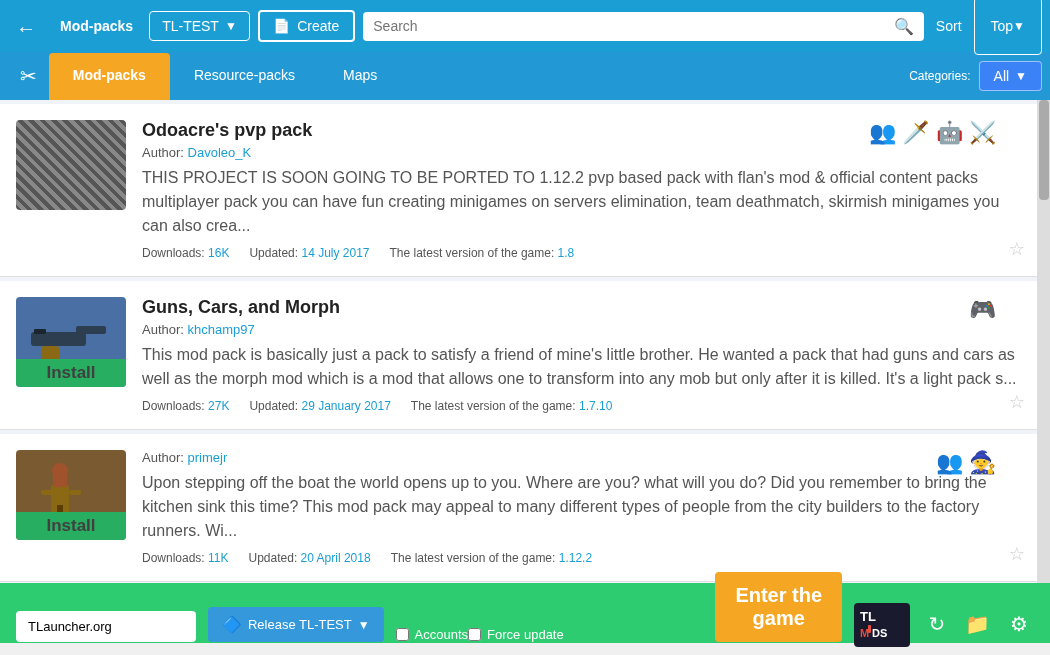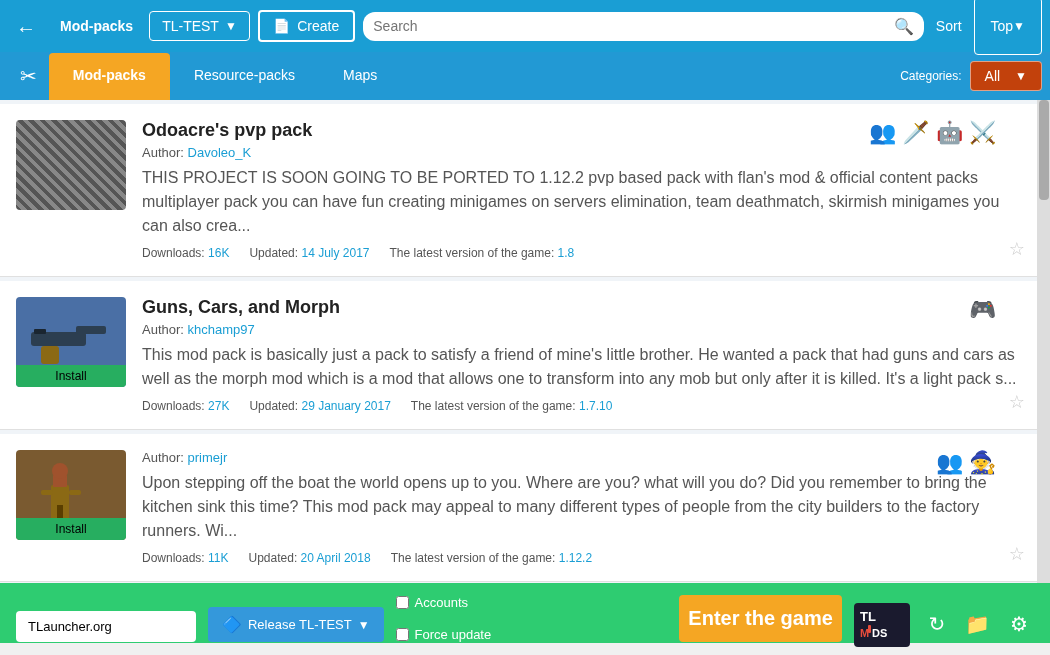--- a/index.html
+++ b/index.html
@@ -20,21 +20,21 @@
       display: flex; align-items: center; background: #1a9ed4; border: 1.5px solid white;
       border-radius: 4px; color: white; padding: 6px 12px; font-size: 14px; cursor: pointer; gap: 6px;
     }
     .create-btn {
       display: flex; align-items: center; gap: 6px;
       background: none; border: 2px solid white; border-radius: 4px;
       color: white; padding: 6px 14px; font-size: 14px; cursor: pointer;
     }
     .search-box {
       display: flex; align-items: center;
-      background: white; border-radius: 12px; padding: 5px 10px; gap: 6px; flex: 1;
+      background: white; border-radius: 4px; padding: 5px 10px; gap: 6px; flex: 1;
     }
     .search-box input {
       border: none; outline: none; font-size: 14px; color: #999; width: 100%;
     }
     .sort-label { color: white; font-size: 14px; padding: 0 4px; }
     .top-dropdown {
       display: flex; align-items: center; background: #1a9ed4; border: 1.5px solid white;
       border-radius: 4px; color: white; padding: 20px 16px; font-size: 14px; cursor: pointer; 
     }
 
@@ -48,42 +48,42 @@
     }
     .sec-tabs { display: flex; flex: 1; }
     .sec-tab {
       color: white; font-size: 14px; padding: 14px 24px; cursor: pointer; border-bottom: 3px solid transparent;
     }
     .sec-tab.active {
       background: #f5a623; border-radius: 4px 4px 0 0; border-bottom: 3px solid #f5a623; color: white; font-weight: bold;
     }
     .categories-label { color: white; font-size: 12px; padding: 0 8px; }
     .cat-dropdown {
-      display: flex; align-items: center; background: #c2410c; border: 1.5px solid rgba(255,255,255,0.5);
-      border-radius: 4px; color: white; padding: 6px 14px; font-size: 14px; cursor: pointer; gap: 15px; margin-right: 8px;
+      display: flex; align-items: center; background: #3b82f6; border: 1.5px solid rgba(255,255,255,0.5);
+      border-radius: 4px; color: white; padding: 6px 14px; font-size: 14px; cursor: pointer; gap: 6px; margin-right: 8px;
     }
 
     
     .content {
       background: #f0f4f8; height: calc(655px - 52px - 48px - 60px); overflow-y: auto;
       border-right: 1px solid #ddd;
     }
 
     
     .pack-item {
       display: flex; align-items: flex-start;
       background: white; margin: 4px 0; padding: 16px; border-bottom: 1px solid #e0e0e0; position: relative;
     }
     .pack-thumb {
       width: 110px; height: 90px; object-fit: cover; border-radius: 4px; flex-shrink: 0;
       background: #888; margin-right: 16px; position: relative; overflow: hidden;
     }
     .install-overlay {
       position: absolute; bottom: 0; left: 0; right: 0;
-      background: #27ae60; color: #000000; text-align: center; font-size: 12px; font-weight: normal; padding: 4px 0;
+      background: #27ae60; color: #404040; text-align: center; font-size: 17px; font-weight: bold; padding: 4px 0;
     }
     .pack-info { flex: 1; }
     .pack-title { font-size: 18px; font-weight: bold; color: #222; margin-bottom: 4px; }
     .pack-author { font-size: 13px; color: #555; margin-bottom: 6px; }
     .pack-author span { color: #1a9ed4; cursor: pointer; }
     .pack-desc { font-size: 16px; color: #555; line-height: 1.5; margin-bottom: 8px; }
     .pack-meta { font-size: 12px; color: #555; display: flex; gap: 20px; }
     .pack-meta .val { color: #1a9ed4; }
     .pack-icons { position: absolute; right: 40px; top: 16px; display: flex; gap: 6px; font-size: 22px; }
     .star-icon { position: absolute; right: 12px; bottom: 16px; font-size: 18px; color: #ccc; cursor: pointer; }
@@ -276,21 +276,21 @@
   </div>
 </div>
 
 <div class="bottom-bar">
   <input class="url-input" type="text" value="TLauncher.org" style="">
   <div class="release-dropdown">
     <span class="release-icon">🔷</span>
     <span>Release TL-TEST</span>
     <span class="chevron">▼</span>
   </div>
-  <div style="display:flex; flex-direction:column; gap:17px;">
+  <div style="display:flex; flex-direction:row; gap:0;">
     <label class="checkbox-row">
       <input type="checkbox" style="">
       <span>Accounts</span>
     </label>
     <label class="checkbox-row">
       <input type="checkbox" style="">
       <span>Force update</span>
     </label>
   </div>
   <div style="flex:1;"></div>

